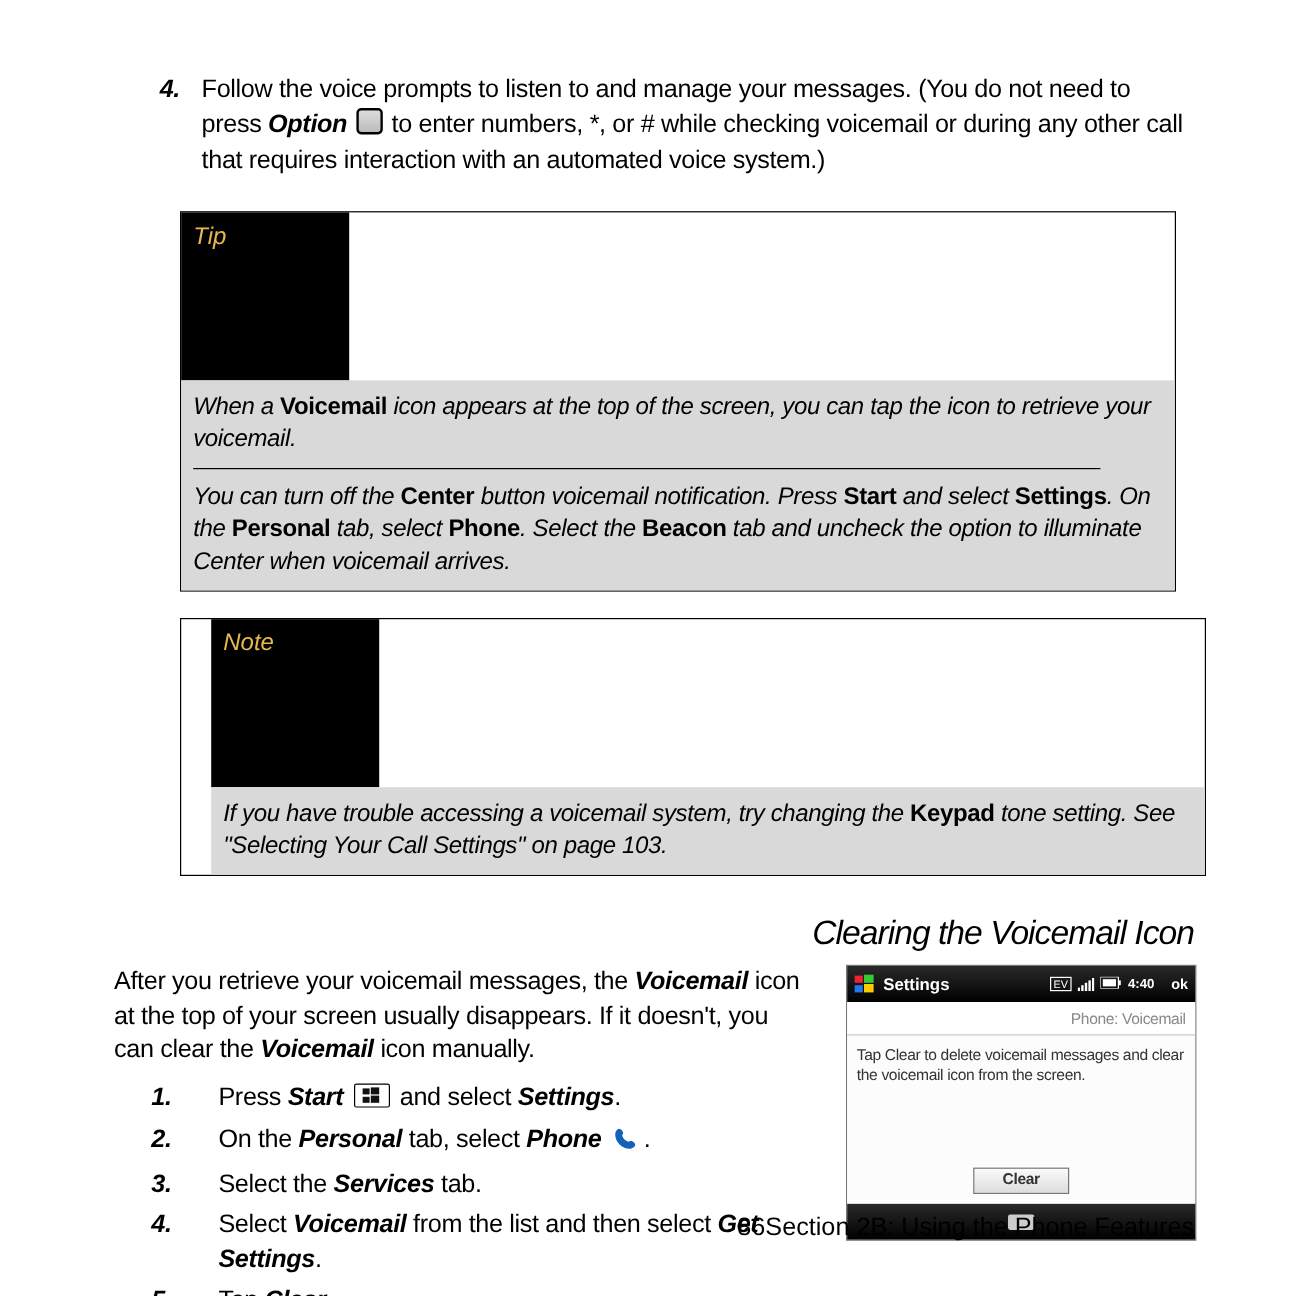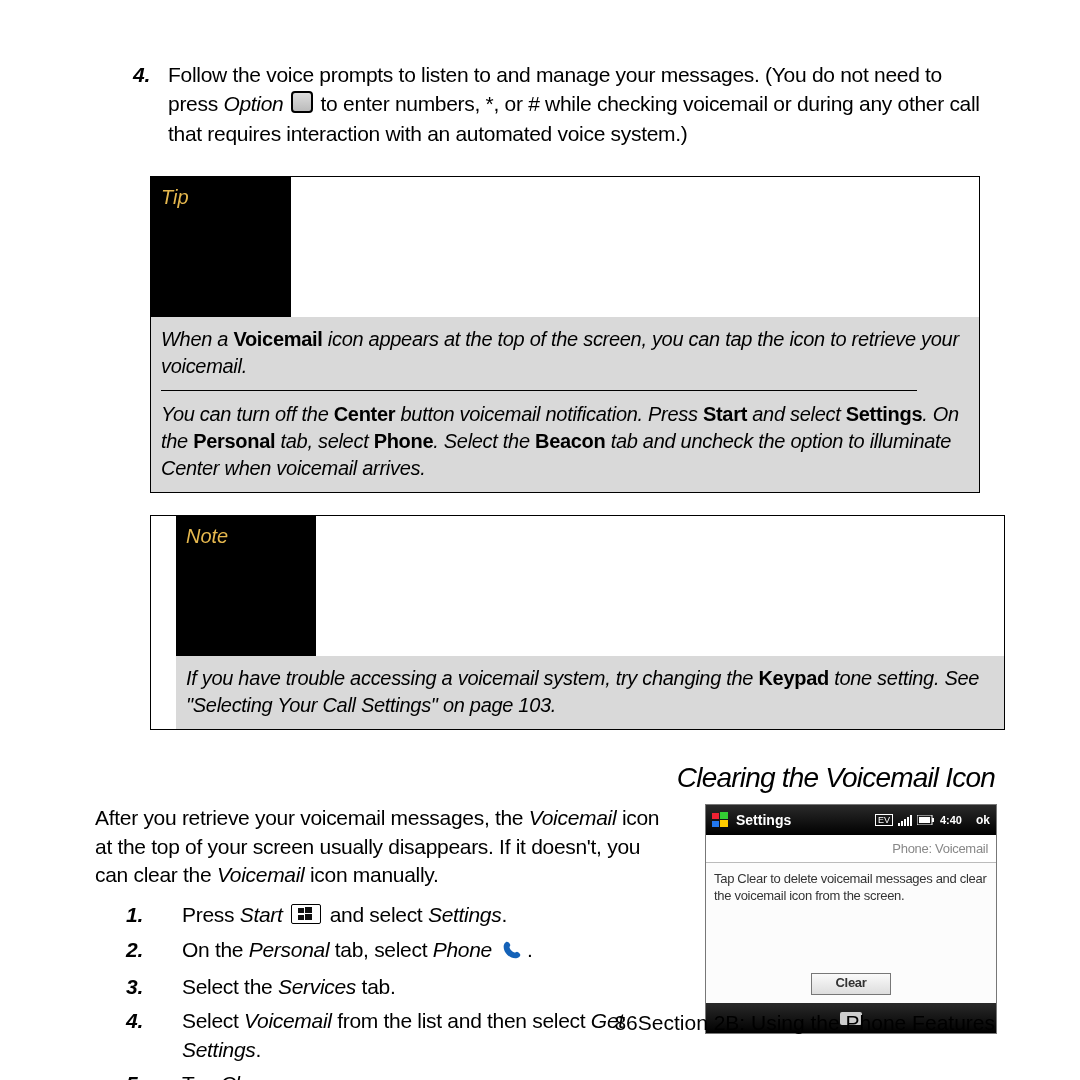--- a/index.html
+++ b/index.html
@@ -38,21 +38,21 @@
   .option-keycap {
     display: inline-block;
     width: 18px;
     height: 18px;
     border: 2px solid #000;
     border-radius: 4px;
     background: linear-gradient(#ddd,#bbb);
     vertical-align: -2px;
     margin: 0 2px;
   }
-  .boldit { font-weight: normal; font-style: italic; }
+  .boldit { font-weight: bold; font-style: italic; }
 
   .callout {
     display: flex;
     border: 1px solid #000;
     margin-top: 28px;
     width: 828px;
     margin-left: 55px;
     font-size: 20px;
     flex-direction: column;
   }
@@ -160,21 +160,21 @@
     align-items: center;
     padding: 0 6px;
     gap: 6px;
   }
   .device .winflag {
     width: 18px; height: 16px;
     display: inline-block;
   }
   .device .ttl { font-weight: bold; font-size: 14px; flex: 0 0 auto; }
   .device .spacer { flex:1; }
-  .statusicons { display:flex; gap:5px; align-items:center; font-size:11px; }
+  .statusicons { display:flex; gap:5px; align-items:flex-start; font-size:11px; }
   .statusicons .ev { border:1px solid #fff; padding:0 2px; font-size:9px; line-height:10px; }
   .device .ok { font-weight:bold; font-size:12px; }
   .device .breadcrumb {
     background: #fff;
     color: #888;
     font-size: 13px;
     padding: 6px 8px;
     border-bottom: 1px solid #bbb;
     letter-spacing: -0.3px;
     text-align: right;

